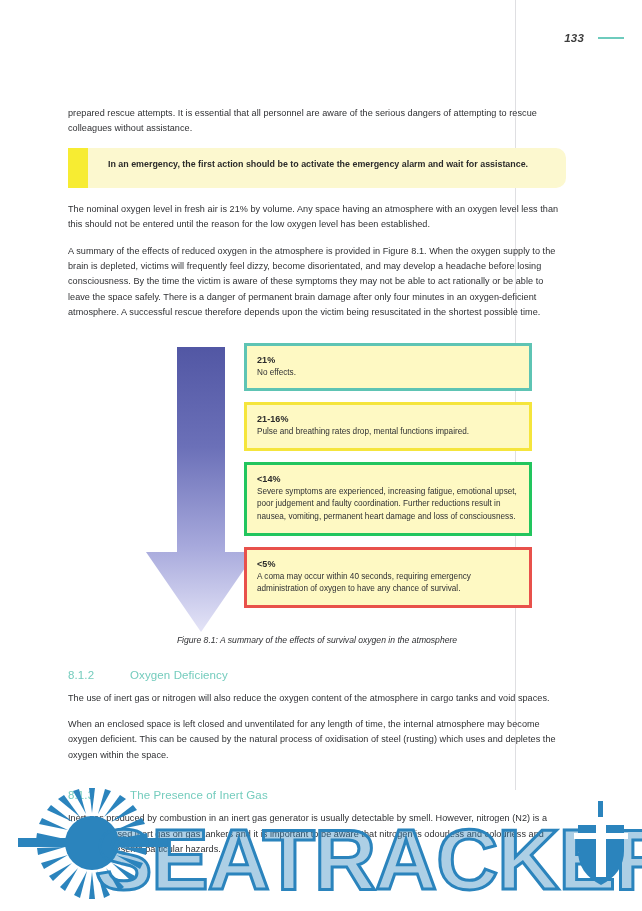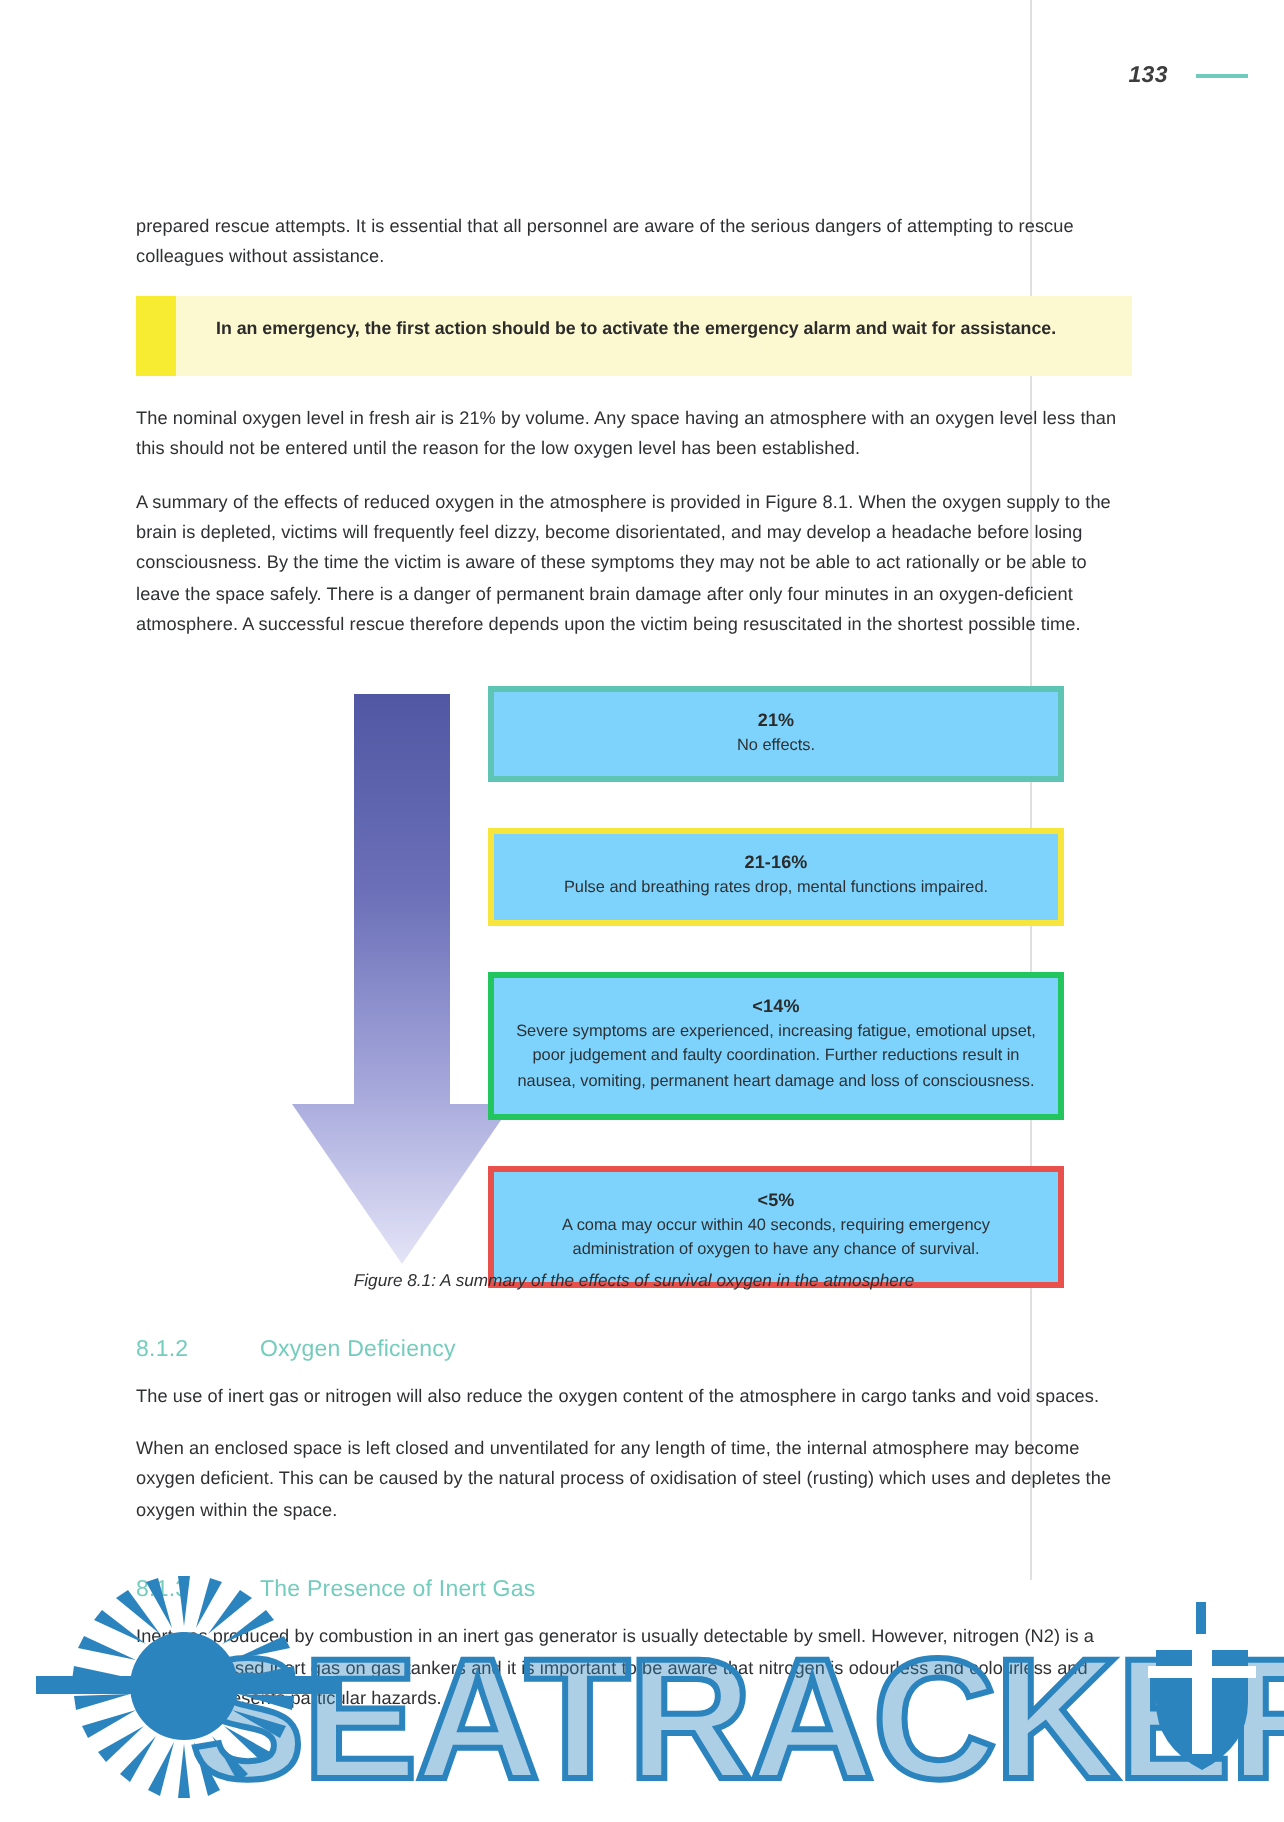--- a/index.html
+++ b/index.html
@@ -66,20 +66,21 @@
   }
 
   
   .callout {
     position: relative;
     display: flex;
     background: #fcf8cf;
     margin: 9px 0 14px 0;
     min-height: 40px;
     width: 498px;
+    border-radius: 10px;
   }
   .callout-tab {
     width: 20px;
     background: #f7ec32;
     flex: 0 0 20px;
   }
   .callout-body {
     padding: 9px 16px 9px 20px;
     font-size: 8.9px;
     line-height: 15px;
@@ -100,25 +101,25 @@
     width: 110px;
     height: 285px;
   }
   .figure-boxes {
     position: absolute;
     left: 176px;
     top: 0;
     width: 288px;
   }
   .fbox {
-    background: #7dd3fc;
+    background: #fef9c3;
     box-sizing: border-box;
-    text-align: center;
+    text-align: left;
     padding: 9px 10px 9px 10px;
-    margin-bottom: 23px;
+    margin-bottom: 11px;
   }
   .fbox-title {
     font-size: 9px;
     font-weight: 700;
     color: #2b2b2b;
     margin-bottom: 2px;
     letter-spacing: .01em;
   }
   .fbox-desc {
     font-size: 8.2px;

